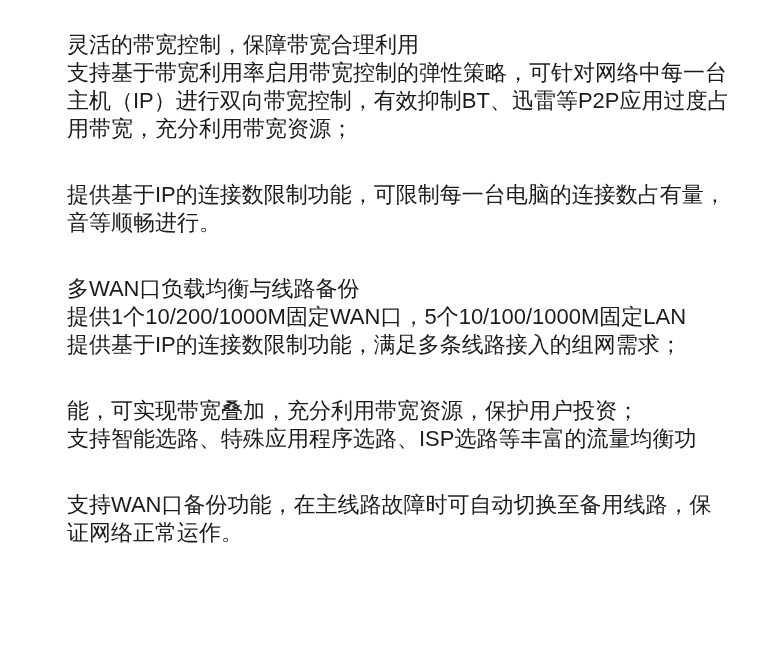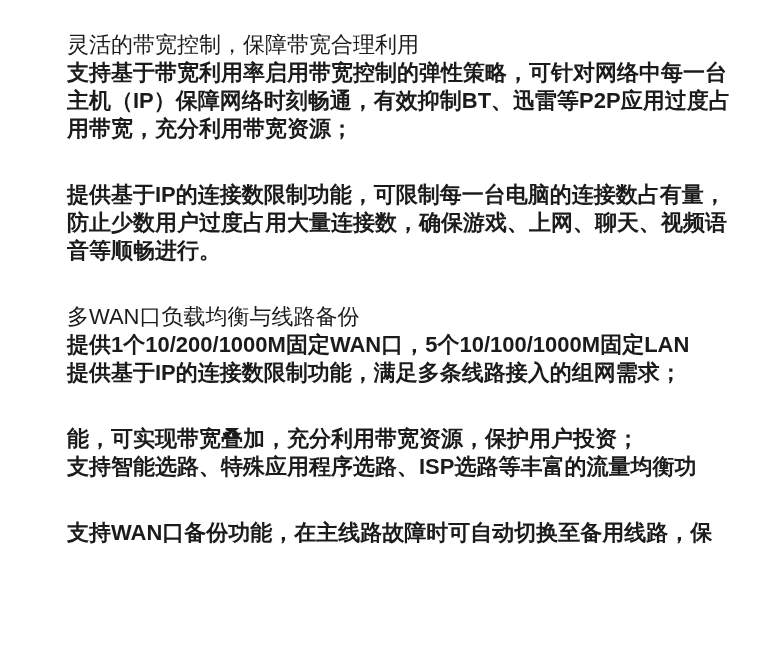--- a/index.html
+++ b/index.html
@@ -24,58 +24,57 @@
     line-height: 28px;
     height: 28px;
     white-space: nowrap;
     letter-spacing: 0;
   }
   .title {
     font-weight: normal; 
   }
   .para {
     margin: 0 0 38px 0;
-    font-weight: bold;
   }
   .sect-gap {
     margin-top: 16px;
   }
 </style>
 </head>
 <body>
 
 <div class="doc">
 
   <section class="sect">
     <div class="line title">灵活的带宽控制，保障带宽合理利用</div>
 
     <div class="para">
       <div class="line">支持基于带宽利用率启用带宽控制的弹性策略，可针对网络中每一台</div>
-      <div class="line">主机（IP）保障网络时刻畅通，有效抑制BT、迅雷等P2P应用过度占</div>
+      <div class="line">主机（IP）进行双向带宽控制，有效抑制BT、迅雷等P2P应用过度占</div>
       <div class="line">用带宽，充分利用带宽资源；</div>
     </div>
 
     <div class="para">
       <div class="line">提供基于IP的连接数限制功能，可限制每一台电脑的连接数占有量，</div>
-      <div class="line">防止少数用户过度占用大量连接数，确保游戏、上网、聊天、视频语</div>
       <div class="line">音等顺畅进行。</div>
     </div>
   </section>
 
   <section class="sect sect-gap">
     <div class="line title">多WAN口负载均衡与线路备份</div>
 
     <div class="para">
       <div class="line">提供1个10/200/1000M固定WAN口，5个10/100/1000M固定LAN</div>
       <div class="line">提供基于IP的连接数限制功能，满足多条线路接入的组网需求；</div>
     </div>
 
     <div class="para">
       <div class="line">能，可实现带宽叠加，充分利用带宽资源，保护用户投资；</div>
       <div class="line">支持智能选路、特殊应用程序选路、ISP选路等丰富的流量均衡功</div>
     </div>
 
     <div class="para">
       <div class="line">支持WAN口备份功能，在主线路故障时可自动切换至备用线路，保</div>
+      <div class="line">证网络正常运作。</div>
     </div>
   </section>
 
 </div>
 
 </body></html>

